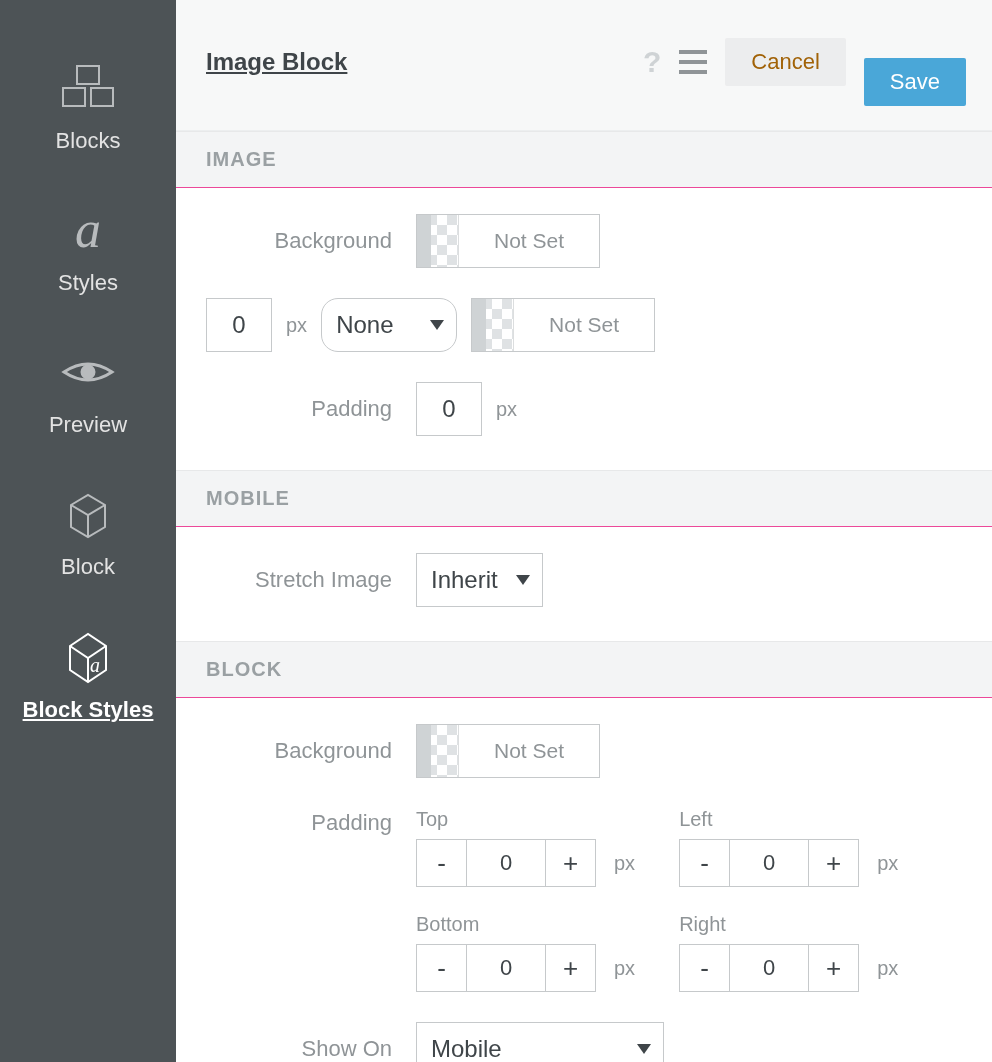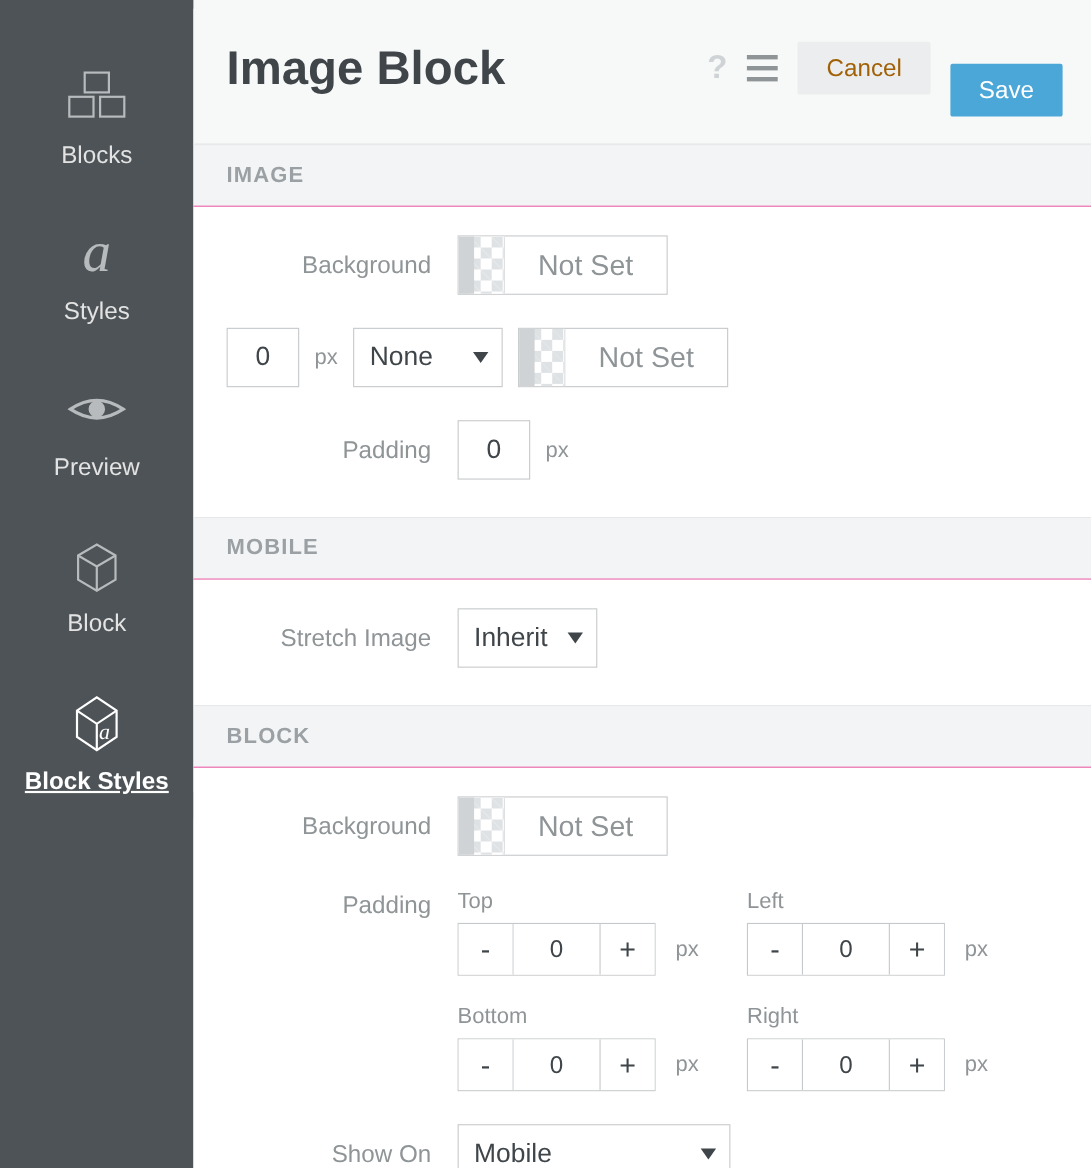--- a/index.html
+++ b/index.html
@@ -14,21 +14,21 @@
   .side-item .label { margin-top:10px; font-size:22px; color:#e3e3e3; }
   .side-item.active .label { color:#fff; font-weight:700; text-decoration:underline; }
   .side-item.active .icon svg { stroke:#fff; }
   .side-item .icon { height:60px; display:flex; align-items:center; justify-content:center; }
   .side-item .icon svg { stroke:#b8bbbd; fill:none; }
   .side-arrow { position:absolute; right:-12px; top:720px; width:0; height:0; border-top:12px solid transparent; border-bottom:12px solid transparent; border-left:12px solid #4d5356; }
 
   
   .main { flex:1; background:#fff; display:flex; flex-direction:column; position:relative; }
   .header { display:flex; align-items:center; padding:18px 26px 24px 30px; background:#f7f8f8; border-bottom:1px solid #eceeef; }
-  .header-title { font-size:43px; font-weight:700; color:#3f4549; flex:1; }
+  .header-title { font-size:24px; font-weight:700; color:#3f4549; flex:1;text-decoration:underline; }
   .header-actions { display:flex; align-items:center; gap:18px; }
   .help-icon { font-size:30px; font-weight:700; color:#cfd3d5; cursor:pointer; }
   .menu-icon { display:flex; flex-direction:column; gap:6px; cursor:pointer; }
   .menu-icon span { width:28px; height:4px; background:#8f9497; display:block; }
   .btn { height:48px; padding:0 26px; font-size:22px; border:none; cursor:pointer; border-radius:2px; }
   .btn-cancel { background:#ecedee; color:#a16207;text-align:right; }
   .btn-save { background:#4aa7d8; color:#fff;margin-top:40px; }
 
   .section-header { background:#f3f4f5; border-top:1px solid #e7e8e9; border-bottom:1px solid #ec4899; padding:16px 30px; font-size:20px; font-weight:700; letter-spacing:1px; color:#9aa0a3; }
   .section-body { padding:26px 30px 34px; background:#fff; }
@@ -36,21 +36,21 @@
   .row:last-child { margin-bottom:0; }
   .row-label { width:210px; text-align:right; padding-right:24px; font-size:22px; color:#8f9497; }
   .row-controls { flex:1; display:flex; align-items:center; gap:14px; flex-wrap:wrap; }
 
   .colorpick { display:flex; border:1px solid #c6c9cb; height:54px; }
   .swatch { width:42px; background:
     linear-gradient(45deg,#dfe2e4 25%,transparent 25%,transparent 75%,#dfe2e4 75%),
     linear-gradient(45deg,#dfe2e4 25%,transparent 25%,transparent 75%,#dfe2e4 75%);
     background-size:20px 20px; background-position:0 0,10px 10px; background-color:#fff; border-right:1px solid #dcdedf;}
   .swatch::before { content:""; display:block; width:14px; height:100%; background:#cfd3d5; }
-  .colorpick .picklabel { display:flex; align-items:center; justify-content:center; padding:0 30px; font-size:26px; color:#8f9497; min-width:140px; }
+  .colorpick .picklabel { display:flex; align-items:center; justify-content:center; padding:0 30px; font-size:21px; color:#8f9497; min-width:140px; }
 
   .num-input { width:66px; height:54px; border:1px solid #c6c9cb; font-size:24px; text-align:center; color:#3f4549; }
   .unit { font-size:20px; color:#8f9497; }
   .select { height:54px; border:1px solid #c6c9cb; background:#fff; font-size:24px; color:#3f4549; padding:0 44px 0 14px; position:relative; display:flex; align-items:center; cursor:pointer; }
   .select .caret { position:absolute; right:12px; width:0; height:0; border-left:7px solid transparent; border-right:7px solid transparent; border-top:10px solid #3f4549; }
   .select-wide { min-width:248px; }
 
   .pad-grid { display:flex; gap:44px; }
   .pad-col { display:flex; flex-direction:column; gap:26px; }
   .pad-field .sublabel { font-size:20px; color:#8f9497; margin-bottom:8px; display:block; }
@@ -138,21 +138,21 @@
           <div class="colorpick">
             <div class="swatch"></div>
             <div class="picklabel">Not Set</div>
           </div>
         </div>
       </div>
       <div class="row">
         <div class="row-controls">
           <input class="num-input" value="0" style="">
           <span class="unit">px</span>
-          <div class="select" style="min-width:136px;">
+          <div class="select" style="min-width:136px;border-radius:17px;">
             <span>None</span>
             <span class="caret"></span>
           </div>
           <div class="colorpick">
             <div class="swatch"></div>
             <div class="picklabel">Not Set</div>
           </div>
         </div>
       </div>
       <div class="row">

